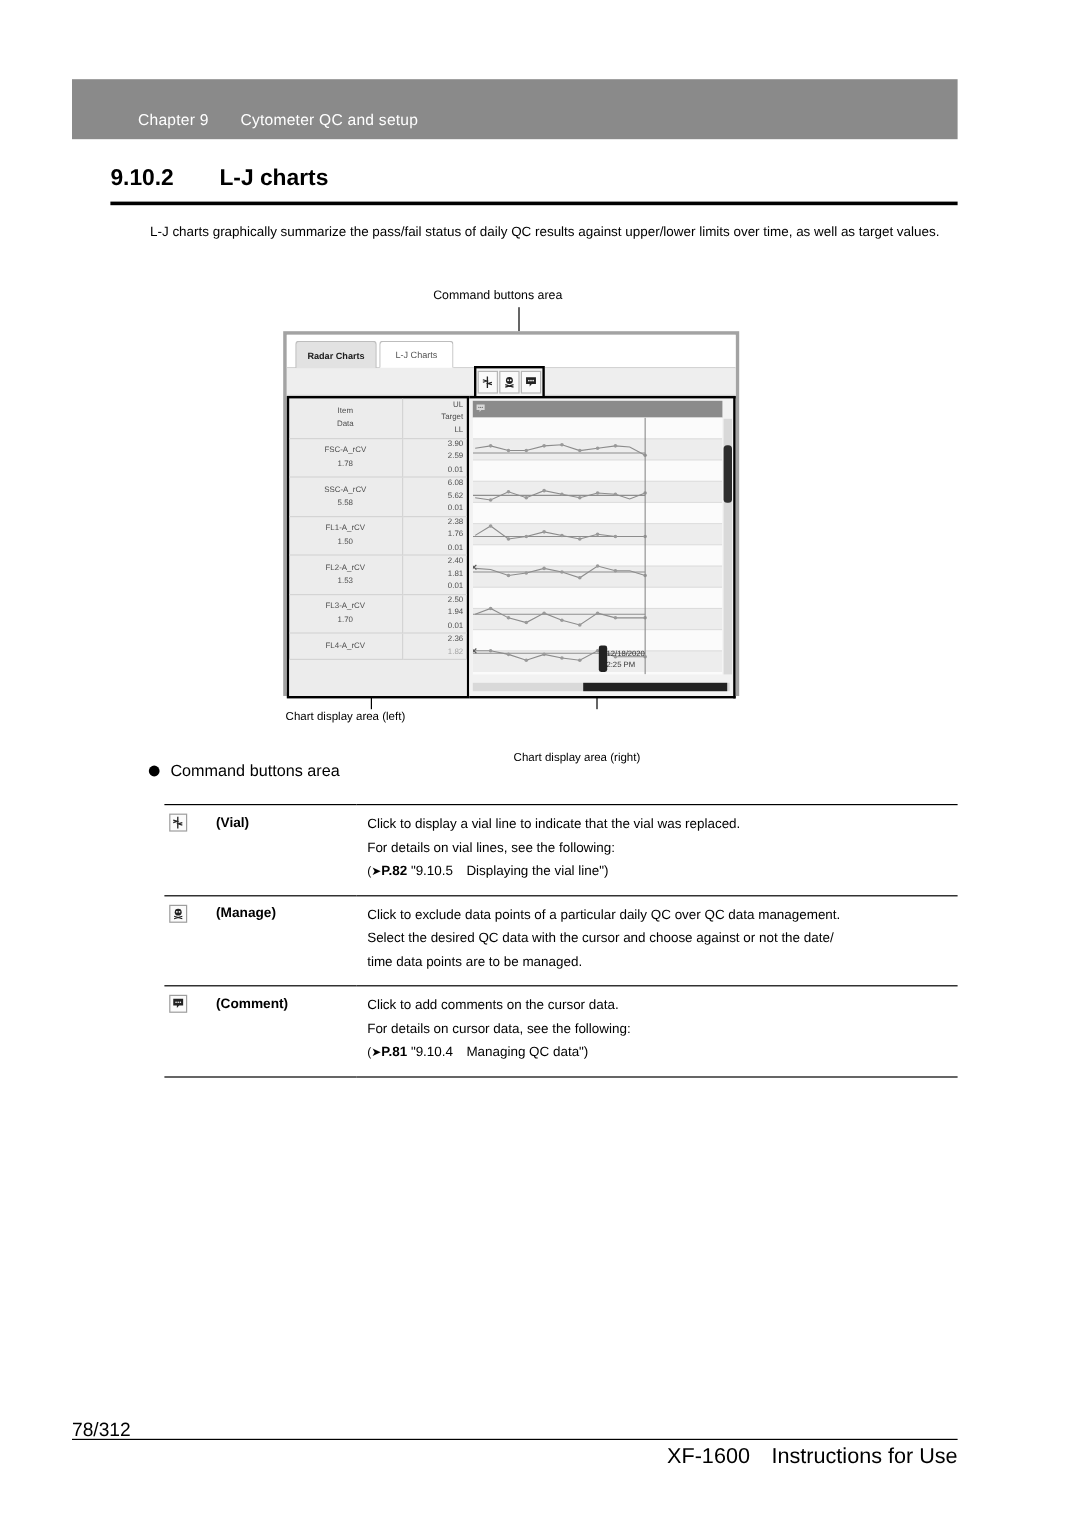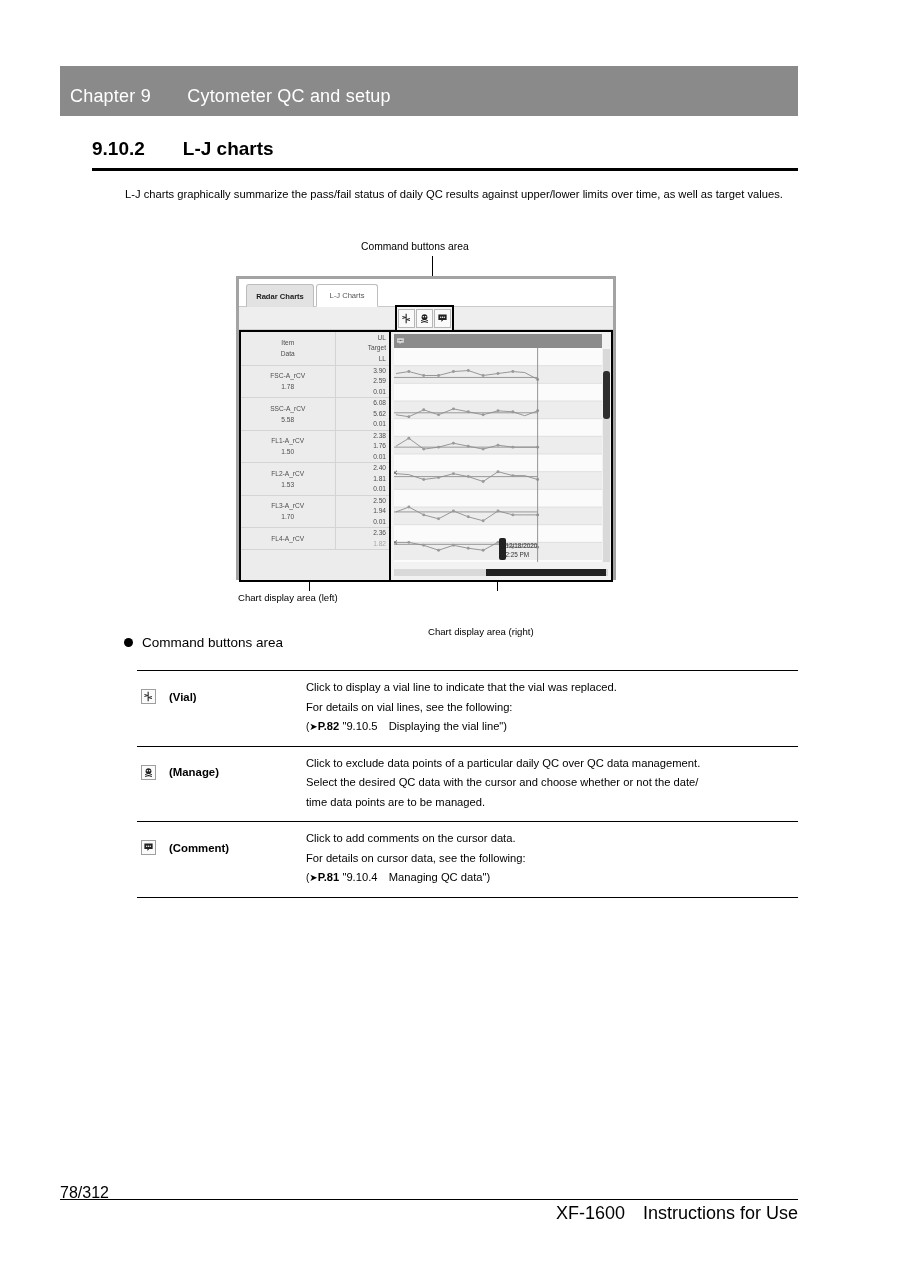--- a/index.html
+++ b/index.html
@@ -13,22 +13,23 @@
     overflow: hidden;
   }
 
   
   .chapter-band {
     position:absolute; left:60px; top:66px; width:738px; height:50px;
     background:#8a8a8a;
     display:flex; align-items:flex-end;
   }
   .chapter-band .chapter-text {
-    color:#ffffff; font-size:18px; padding:0 0 9px 10px; letter-spacing:.2px;
+    color:#ffffff; font-size:13px; padding:0 0 9px 10px; letter-spacing:.2px;
     white-space:pre;
+    margin-left:45px;
   }
 
   
   .section-wrap { position:absolute; left:92px; top:138px; width:706px; }
   .section-title { font-size:19px; font-weight:bold; white-space:pre; }
   .section-rule { height:3px; background:#000; margin-top:8px; width:706px; }
 
   .intro-text {
     position:absolute; left:125px; top:185px; width:672px;
     font-size:11.2px; line-height:19px;
@@ -124,21 +125,21 @@
 
   
   .bullet-head { position:absolute; left:124px; top:635px; font-size:13.5px; display:flex; align-items:center; gap:9px; }
   .bullet-dot { width:9px; height:9px; border-radius:50%; background:#000; display:inline-block; }
 
   
   .cmdtable { position:absolute; left:137px; top:670px; width:661px; border-collapse:collapse; }
   .cmdtable td { border-top:1px solid #000; border-bottom:1px solid #000; padding:7px 0 9px 0; vertical-align:top; }
   .cmdtable tr td.lbl { width:160px; padding-left:4px; }
   .cmdtable tr td.desc { padding-left:9px; font-size:11.2px; line-height:19.5px; }
-  .lblinner { display:flex; align-items:center; gap:13px;margin-top:11px; }
+  .lblinner { display:flex; align-items:center; gap:24px; }
   .mini-btn { width:15px; height:15px; border:1px solid #9e9e9e; background:#fbfbfb;
               display:flex; align-items:center; justify-content:center; flex:0 0 auto; }
   .lbl-text { font-size:11.4px; font-weight:bold; }
   .ref-line { white-space:nowrap; }
   .ref-bold { font-weight:bold;text-align:center; }
   .arrowglyph { font-size:10px; }
 
   
   .pageno { position:absolute; left:60px; top:1184px; font-size:16px; }
   .footer-rule { position:absolute; left:60px; top:1199px; width:738px; height:1px; background:#000; }
@@ -470,21 +471,21 @@
             <circle cx="6.4" cy="5.6" r="1.1" fill="#fff"></circle>
             <circle cx="9.6" cy="5.6" r="1.1" fill="#fff"></circle>
             <path d="M3 11 L13 14 M13 11 L3 14" stroke="#222" stroke-width="1.5"></path>
           </svg>
         </span>
         <span class="lbl-text">(Manage)</span>
       </div>
     </td>
     <td class="desc">
       <div>Click to exclude data points of a particular daily QC over QC data management.</div>
-      <div>Select the desired QC data with the cursor and choose whether or not the date/</div>
+      <div>Select the desired QC data with the cursor and choose against or not the date/</div>
       <div>time data points are to be managed.</div>
     </td>
   </tr>
   <tr>
     <td class="lbl">
       <div class="lblinner">
         <span class="mini-btn">
           <svg width="11" height="11" viewBox="0 0 16 16">
             <path d="M2 2 h12 v8.2 h-5 l-2.6 3 v-3 H2 z" fill="#222"></path>
             <circle cx="5.4" cy="6.1" r="1" fill="#fff"></circle>

